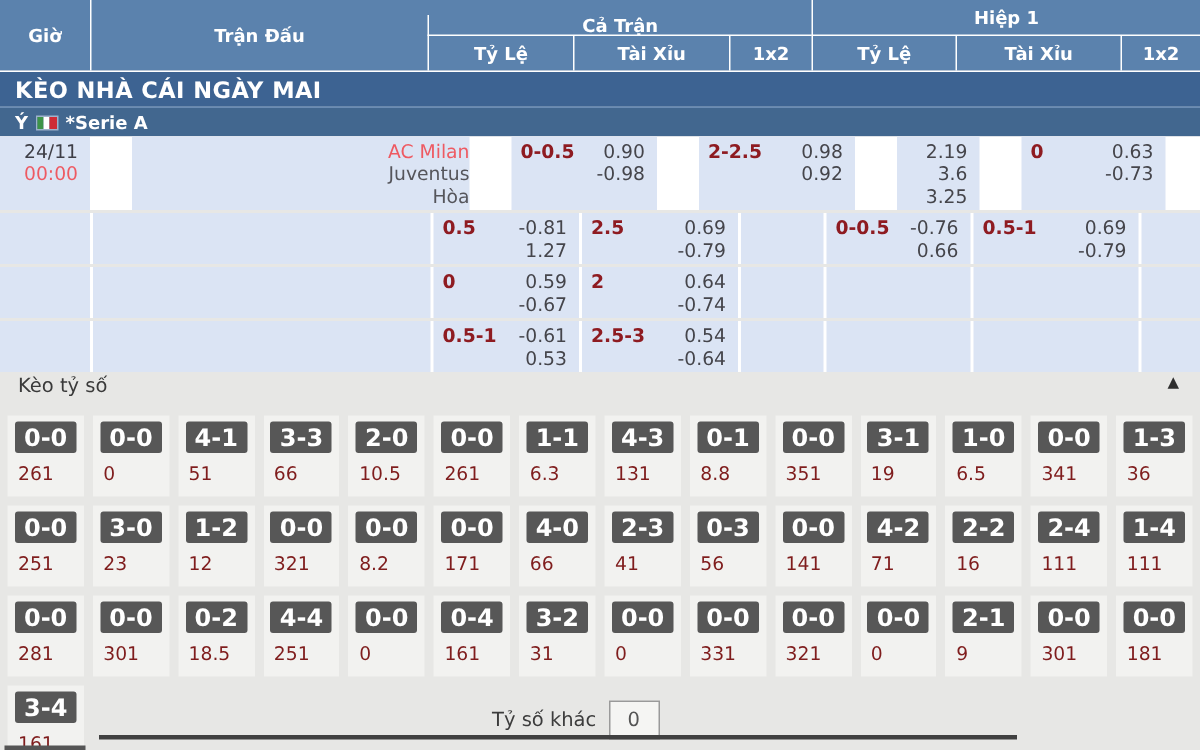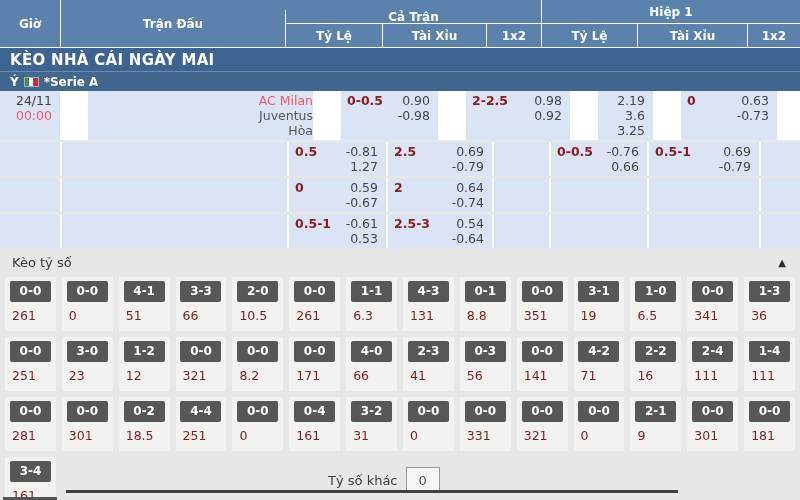--- a/index.html
+++ b/index.html
@@ -47,28 +47,28 @@
   .c-match { padding-left:10px !important; line-height:15px; }
   .c-match .home { color:#ee5a62; }
   .c-match .team { color:#55555b;text-align:right; }
   .c-match .home { color:#ee5a62; }
   .cell.oddc { position:relative; padding:2px 8px 2px 6px !important; line-height:15px; }
   .cell .hc { position:absolute; left:6px; top:2px; color:#8e1b21; font-weight:bold; }
   .cell .nums { text-align:right; }
   .cell .num { line-height:15px; }
 
   
-  .score-header { height:24px; background:#e7e7e5; display:flex; align-items:center;
+  .score-header { height:24px; background:#e7e7e5; display:flex; 
                   justify-content:space-between; padding:0 14px 0 12px; }
   .score-header .st { font-size:13px; color:#3a3a3a; }
   .collapse { font-size:10px; color:#2e2e2e; cursor:pointer; }
   #score-grid { display:grid; grid-template-columns:repeat(14,1fr); gap:6px; padding:3px 5px 0 5px; }
   .score-cell { background:#f2f2f0; height:54px; padding-top:4px; }
   .chip { width:41px; height:21px; margin:0 auto; background:#575757; color:#fff; font-weight:bold;
-          font-size:12px; line-height:21px; text-align:center; border-radius:2px; }
+          font-size:16px; line-height:21px; text-align:center; border-radius:2px; }
   .sodds { margin:6px 0 0 7px; font-size:12.5px; color:#7f1d1d; text-align:left; }
   #score-last-row { position:relative; display:flex; padding:6px 5px 0 5px; height:60px; }
   #score-last-row .score-cell { width:51px; }
   .other-group { position:absolute; left:328px; top:16px; display:flex; align-items:center; gap:8px; }
   .other-group .lbl { font-size:13px; color:#3c3c3c; }
   .other-box { display:inline-flex; width:34px; height:26px; border:1px solid #9a9a9a; background:#f5f5f3;
                align-items:center; justify-content:center; font-size:13px; color:#555; }
 
   .divider-long  { position:absolute; left:66px; top:490px; width:612px; height:3px; background:#404040; }
   .divider-short { position:absolute; left:3px;  top:497px; width:54px;  height:3px; background:#555; }

